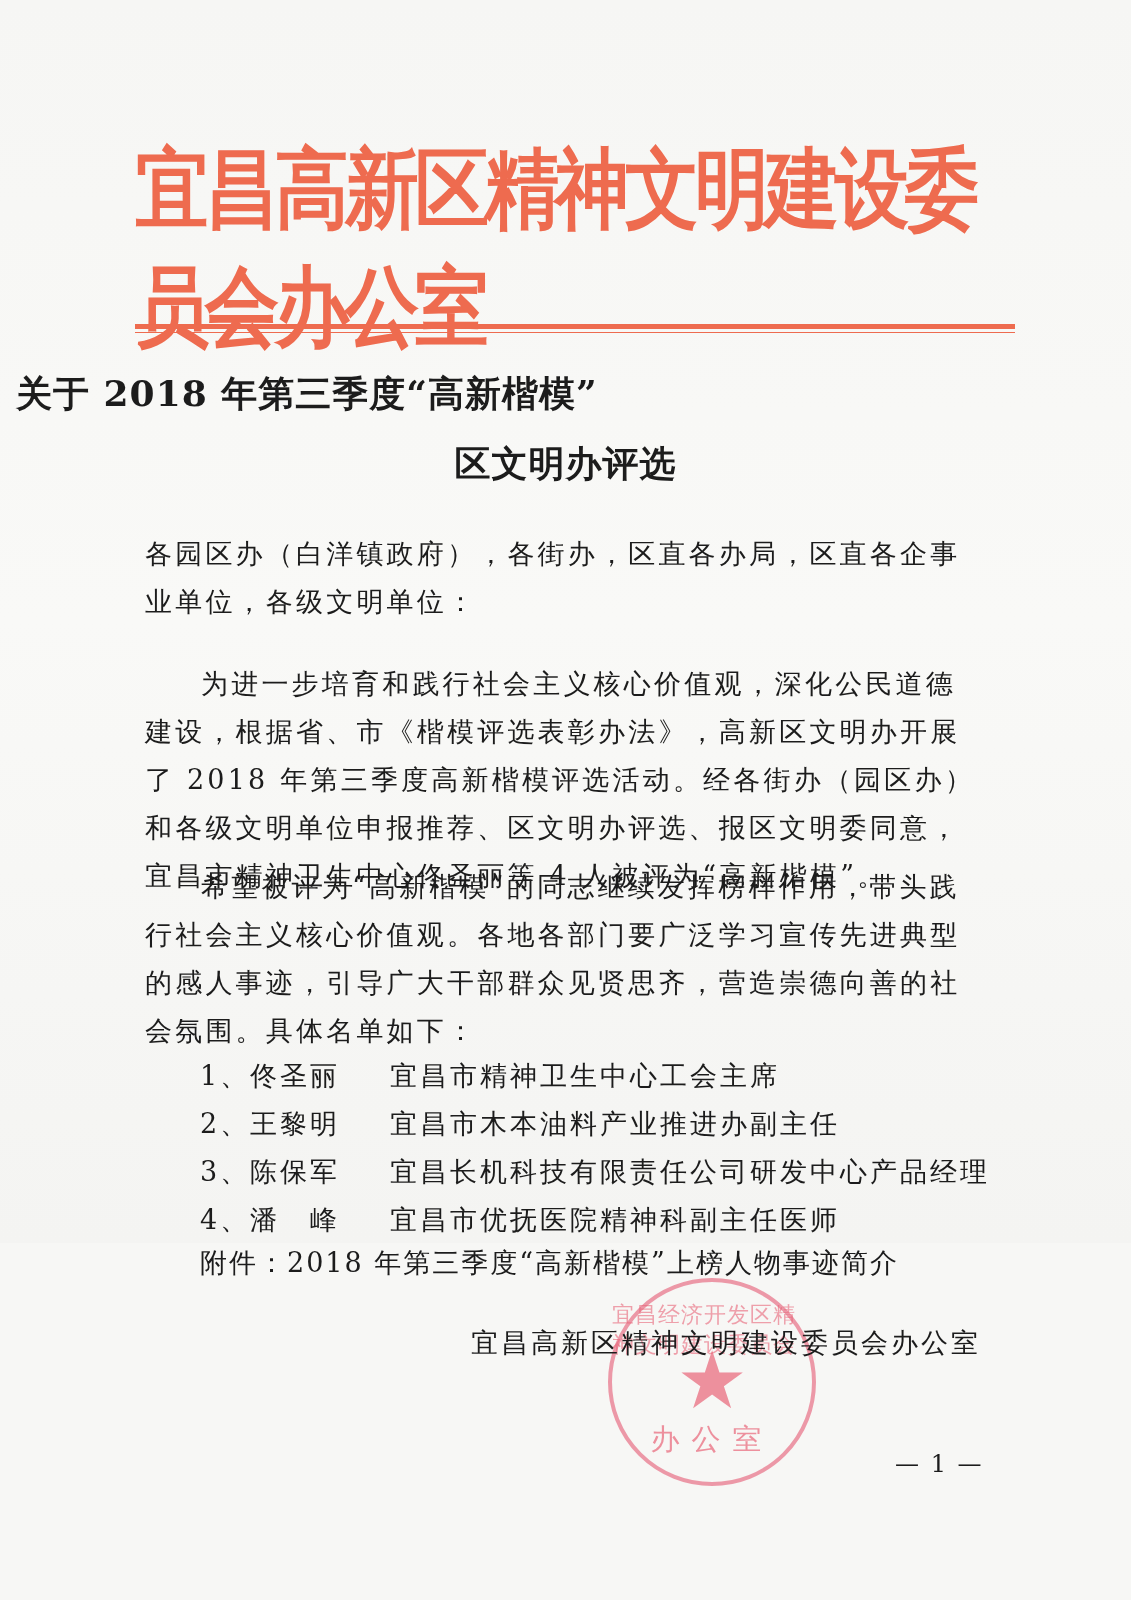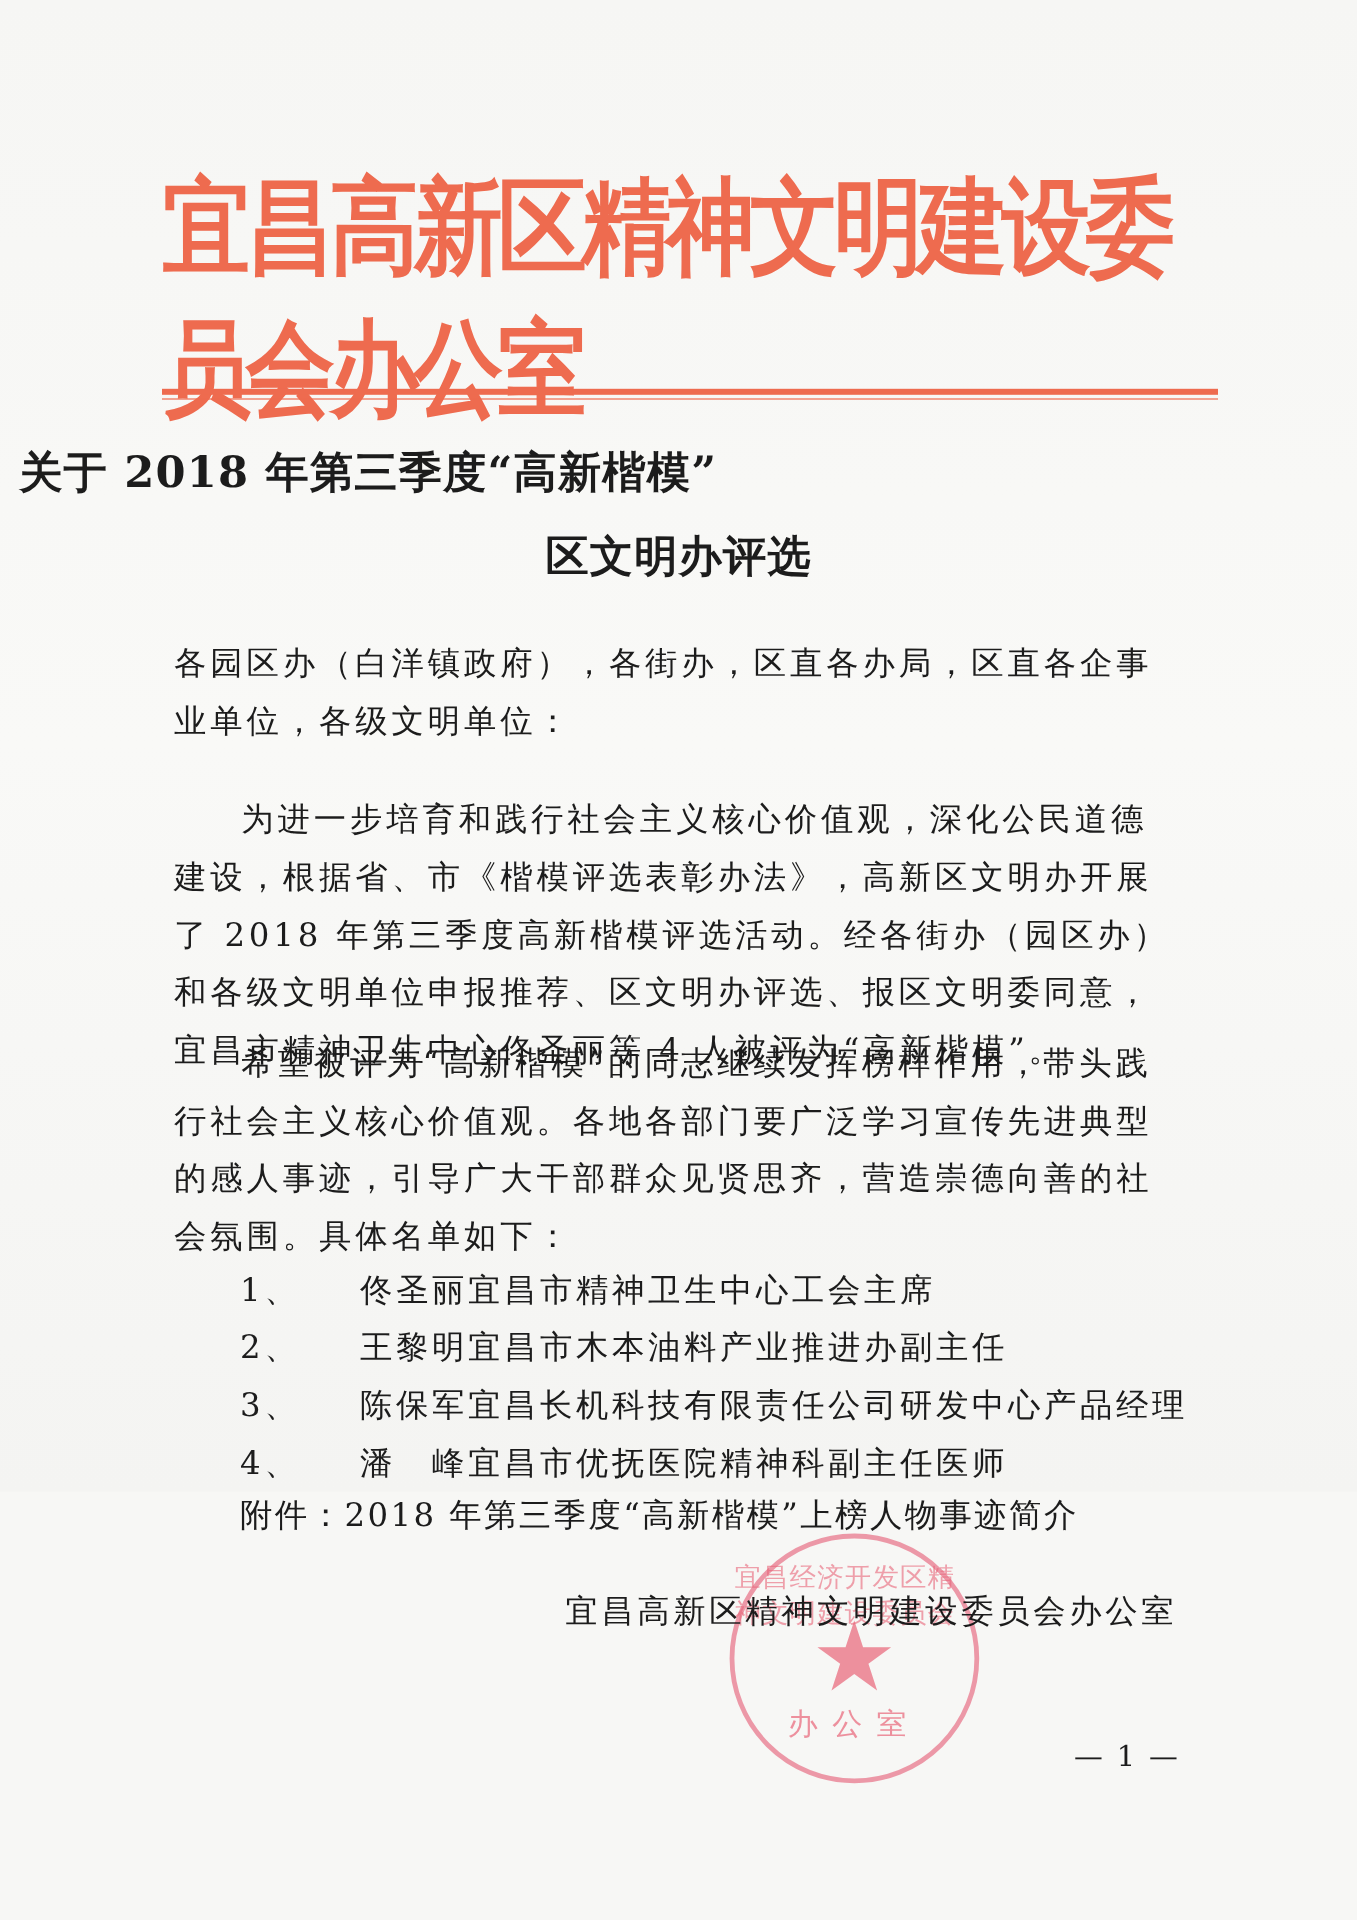--- a/index.html
+++ b/index.html
@@ -25,32 +25,32 @@
   .title2 { position: absolute; left: 0; top: 440px; width: 1131px; text-align: center;
     font-size: 36px; font-weight: bold; letter-spacing: 1px; }
   .body-text { position: absolute; left: 145px; width: 840px; font-size: 27px; line-height: 48px;
     letter-spacing: 3.2px; }
   .salutation { top: 530px; }
   .para1 { top: 628px; text-indent: 56px; margin-top: 32px; }
   .para2 { top: 863px; text-indent: 56px; }
   .list { position: absolute; left: 200px; top: 1052px; font-size: 27px; line-height: 48px; letter-spacing: 3px; }
   .list-row { display: flex; }
   .list-num { width: 50px; }
-  .list-name { width: 140px; text-align: right; }
+  .list-name { width: 140px; }
   .attachment { position: absolute; left: 200px; top: 1245px; font-size: 27px; letter-spacing: 2px; }
   .stamp {
     position: absolute; left: 608px; top: 1278px; width: 200px; height: 200px;
     border: 4px solid rgba(232,120,140,0.75); border-radius: 50%;
   }
   .stamp-star { position: absolute; left: 0; top: 52px; width: 100%; text-align: center;
     font-size: 80px; color: rgba(232,100,120,0.7); font-family: "DejaVu Sans", sans-serif; }
   .stamp-top { position: absolute; left: 0; top: 18px; width: 100%; text-align: left;
     font-size: 22px; color: rgba(232,100,120,0.6); font-family: "DejaVu Sans", sans-serif; letter-spacing: 1px; }
   .stamp-bottom { position: absolute; left: 0; top: 138px; width: 100%; text-align: center;
-    font-size: 25px; color: rgba(232,100,120,0.7); letter-spacing: 12px; font-family: Liberation Sans, sans-serif; }
+    font-size: 29px; color: rgba(232,100,120,0.7); letter-spacing: 12px; font-family: Liberation Sans, sans-serif; }
   .signer { position: absolute; right: 150px; top: 1325px; font-size: 27px; letter-spacing: 3px; z-index: 2; }
   .sign-date { position: absolute; left: 596px; top: 1370px; font-size: 27px; letter-spacing: 2px; z-index: 2; }
   .page-num { position: absolute; left: 895px; top: 1450px; font-size: 24px; letter-spacing: 2px; }
 </style>
 </head>
 <body>
 
 <div class="page">
 
   <div class="masthead">宜昌高新区精神文明建设委员会办公室</div>

